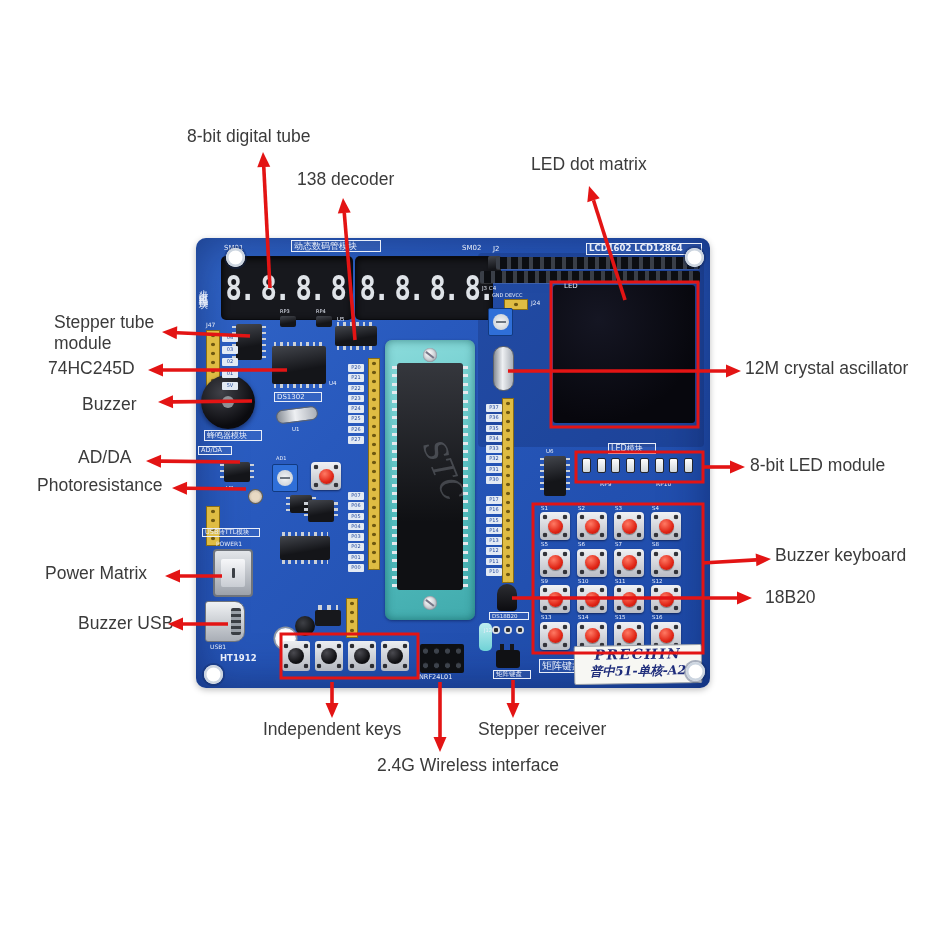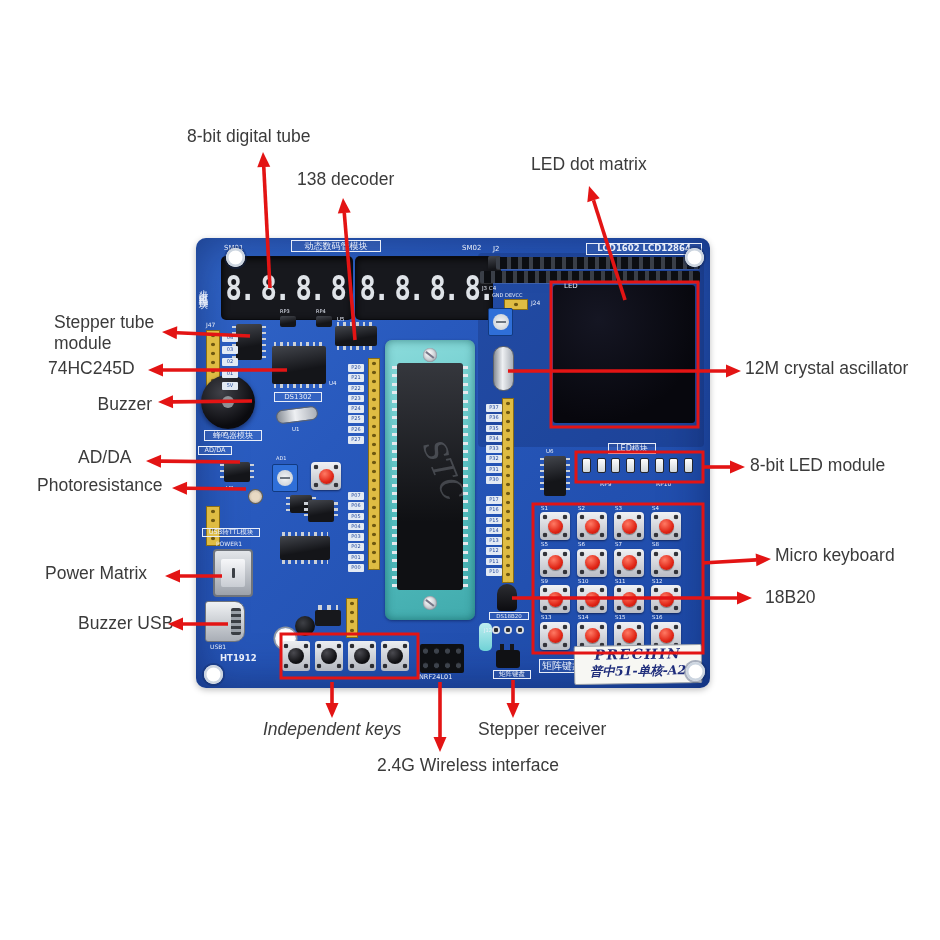--- a/index.html
+++ b/index.html
@@ -4,21 +4,21 @@
 <style>
   html,body{margin:0;padding:0;width:940px;height:940px;background:#fff;overflow:hidden}
   #canvas{position:absolute;left:0;top:0;width:940px;height:940px;background:#fff;font-family:"Liberation Sans",sans-serif}
   .label{position:absolute;color:#3b3b3b;font-size:17.5px;line-height:21px;z-index:20}
   #overlay{position:absolute;left:0;top:0;z-index:30;pointer-events:none}
   #board{position:absolute;left:196px;top:238px;width:514px;height:450px;border-radius:10px;z-index:10;
     background:linear-gradient(135deg,#3166c9 0%,#2859bd 35%,#2250b0 70%,#1d49a6 100%);
     box-shadow:inset 0 0 46px rgba(6,18,66,.5), 0 2px 6px rgba(0,0,0,.25)}
   .shade{position:absolute;background:rgba(8,18,64,.20);border-radius:4px;z-index:1}
   .silk{position:absolute;color:#e9eef9;font-size:7px;line-height:1.15;white-space:nowrap;z-index:4;font-family:"DejaVu Sans",sans-serif}
-  .box{border:1px solid #e9eef9;padding:0 2px;background:rgba(255,255,255,.05);text-align:center}
+  .box{border:1px solid #e9eef9;padding:0 2px;background:rgba(255,255,255,.05);}
   .vsilk{writing-mode:vertical-rl;text-orientation:upright;font-size:9.5px;letter-spacing:2px;line-height:1}
   .disp{position:absolute;background:#17181d;border-radius:4px;display:flex;align-items:center;justify-content:space-evenly;overflow:hidden;
     box-shadow:inset 0 2px 7px rgba(0,0,0,.85),0 0 0 1px #0a0b10;z-index:3}
   .digit{font-family:"DejaVu Sans Mono",monospace;font-weight:700;font-size:34px;color:#dfe3e8;letter-spacing:-3px;transform:scaleX(.8)}
   .bhdr{position:absolute;background:#101216;background-image:repeating-linear-gradient(90deg,#3a3f48 0 4px,#0c0e12 4px 11px);border-radius:2px;z-index:3;box-shadow:0 1px 0 rgba(255,255,255,.12)}
   .dotmatrix{position:absolute;background:radial-gradient(circle at 32% 25%,#151623,#07070d 72%);border-radius:3px;z-index:3}
   .yhdr{position:absolute;background-color:#dfbc43;border:1px solid #8a6d14;box-sizing:border-box;z-index:3;
     background-image:radial-gradient(circle at 50% 4.5px,#6f5810 1.6px,transparent 2.1px);background-size:100% 9px}
   .chip{position:absolute;background:linear-gradient(170deg,#43464d,#141519 62%);border-radius:2px;z-index:3}
   .legs-lr::before,.legs-lr::after{content:'';position:absolute;top:2px;bottom:2px;width:4px;background:repeating-linear-gradient(180deg,#ccd1d8 0 2.5px,transparent 2.5px 6px)}
@@ -350,31 +350,31 @@
         <span class="pinlbl">5V</span>
       </div>
     </div>
 
   <div id="labels">
       <div class="label" style="left: 187px; top: 126px; width: 140px;">8-bit digital tube</div>
       <div class="label" style="left: 297px; top: 169px; width: 120px;">138 decoder</div>
       <div class="label" style="left: 531px; top: 154px; width: 130px;">LED dot matrix</div>
       <div class="label" style="left: 54px; top: 312px; width: 115px;">Stepper tube module</div>
       <div class="label" style="left: 48px; top: 358px; width: 110px;">74HC245D</div>
-      <div class="label" style="left: 82px; top: 394px; width: 70px; text-align: right;">Buzzer</div>
+      <div class="label" style="left: 82px; top: 394px; width: 70px;">Buzzer</div>
       <div class="label" style="left: 78px; top: 447px; width: 70px;">AD/DA</div>
       <div class="label" style="left: 37px; top: 475px; width: 140px;">Photoresistance</div>
       <div class="label" style="left: 45px; top: 563px; width: 125px;">Power Matrix</div>
       <div class="label" style="left: 78px; top: 613px; width: 100px;">Buzzer USB</div>
-      <div class="label" style="left: 263px; top: 719px; width: 160px; font-style: italic;">Independent keys</div>
+      <div class="label" style="left: 263px; top: 719px; width: 160px;">Independent keys</div>
       <div class="label" style="left: 377px; top: 755px; width: 200px;">2.4G Wireless interface</div>
       <div class="label" style="left: 478px; top: 719px; width: 150px;">Stepper receiver</div>
       <div class="label" style="left: 745px; top: 358px; width: 175px;">12M crystal ascillator</div>
       <div class="label" style="left: 750px; top: 455px; width: 160px;">8-bit LED module</div>
-      <div class="label" style="left: 775px; top: 545px; width: 150px;">Micro keyboard</div>
+      <div class="label" style="left: 775px; top: 545px; width: 150px;">Buzzer keyboard</div>
       <div class="label" style="left: 765px; top: 587px; width: 70px;">18B20</div>
     </div>
 
   <svg id="overlay" width="940" height="940">
       <g>
         <line x1="270" y1="288" x2="263.77103817362877" y2="166.98017023050164" stroke="#e31414" stroke-width="3.6"></line>
         <polygon points="263,152 270.2624452735128,166.64605368859586 257.2796310737447,167.31428677240743" fill="#e31414"></polygon>
       </g>
       <g>
         <line x1="355" y1="340" x2="344.2631034685516" y2="212.94672437786062" stroke="#e31414" stroke-width="3.6"></line>

